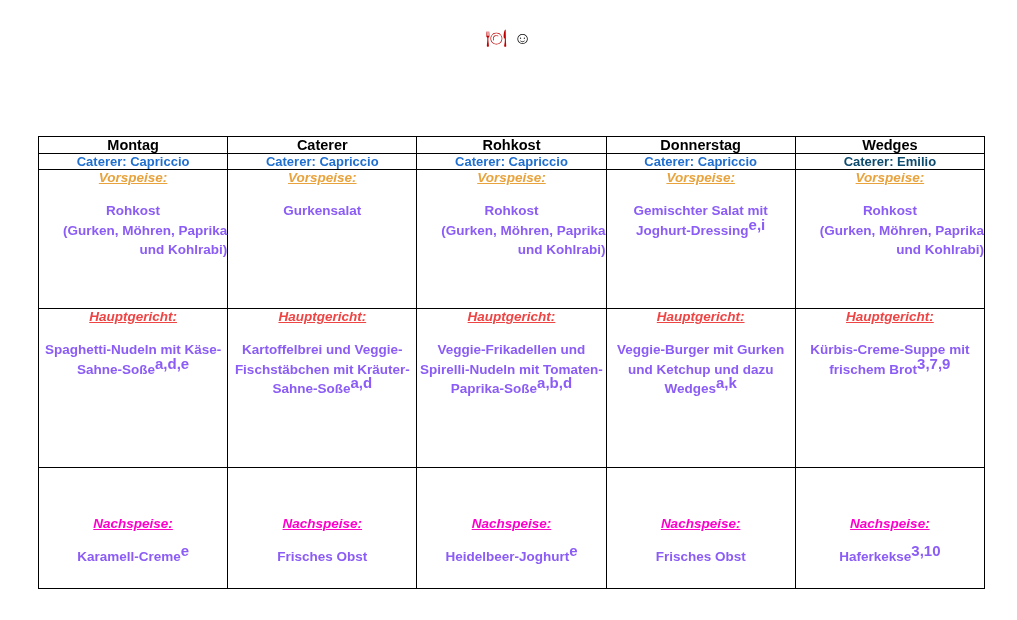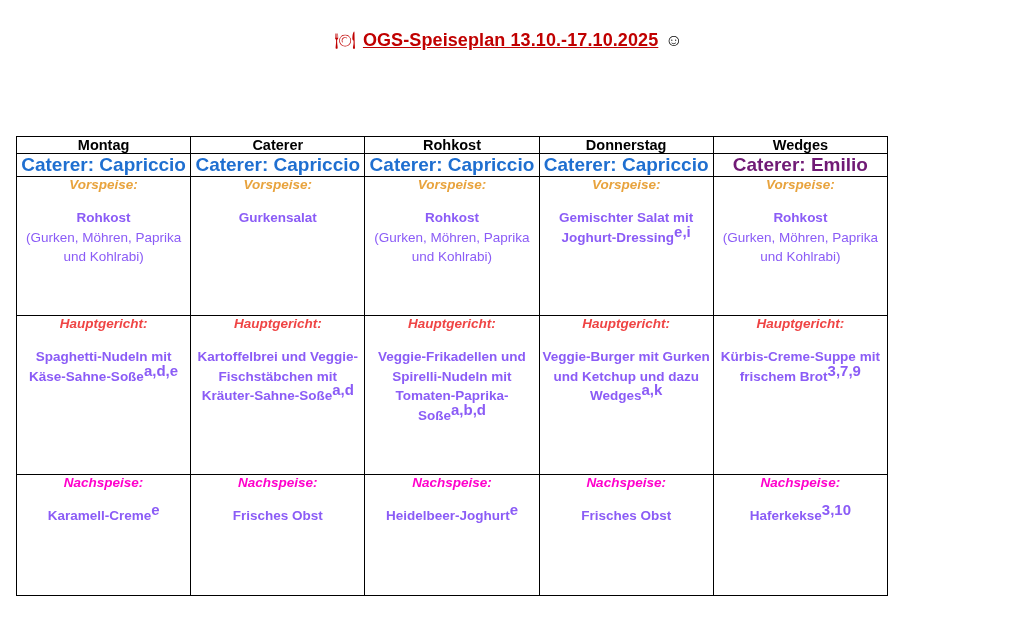--- a/index.html
+++ b/index.html
@@ -41,103 +41,104 @@
     letter-spacing: 0.1px;
   }
   .title-smiley {
     font-size: 17px;
     line-height: 1;
     color: #000000;
   }
 
   table.menu {
     position: absolute;
-    left: 16px;
+    left: 38px;
     top: 106px;
-    width: 872px;
+    width: 947px;
     border-collapse: collapse;
     table-layout: fixed;
   }
   table.menu td, table.menu th {
     border: 1px solid #000000;
     vertical-align: top;
     padding: 0;
   }
   .day-head {
     text-align: center;
     font-size: 14.5px;
     font-weight: bold;
     padding: 5px 2px 6px 2px;
     height: 14px;
   }
   .caterer {
     text-align: center;
-    font-size: 19px;
+    font-size: 13px;
     font-weight: bold;
     padding: 4px 2px 5px 2px;
   }
   .course-cell {
     text-align: center;
     padding: 10px 6px 12px 6px;
   }
   .course-label {
     font-size: 13.5px;
     font-weight: bold;
     font-style: italic;
+    text-decoration: underline;
     margin-bottom: 16px;
   }
   .label-vorspeise { color: #e8a33d; }
   .label-haupt { color: #ef4444; }
-  .label-nach { color: #ff00cc; }
+  .label-nach { color: #ff00cc; margin-top: 48px; }
 
   .dish {
     font-size: 13.5px;
     font-weight: bold;
     line-height: 1.45;
     color: #8b5cf6;
   }
   .dish .plain {
-    font-weight: normal;
+    font-weight: bold;
+    text-align: right;
   }
   sup {
     font-size: 15px;
     font-weight: bold;
     vertical-align: super;
     line-height: 0;
   }
   .row-vorspeise td { height: 138px; }
   .row-haupt td { height: 158px; }
   .row-nach td { height: 120px; }
 </style>
 </head>
 <body>
 
 <div class="page">
 
   <div class="title-row">
     <span class="title-icon">🍽</span>
-    <span class="title-text">OGS-Speiseplan 13.10.-17.10.2025</span>
     <span class="title-smiley">☺</span>
   </div>
 
   <table class="menu">
     <tbody>
       <tr>
         <td class="day-head">Montag</td>
         <td class="day-head">Caterer</td>
         <td class="day-head">Rohkost</td>
         <td class="day-head">Donnerstag</td>
         <td class="day-head">Wedges</td>
       </tr>
       <tr>
         <td class="caterer" style="color:#1f6fd0">Caterer: Capriccio</td>
         <td class="caterer" style="color:#1f6fd0">Caterer: Capriccio</td>
         <td class="caterer" style="color:#1f6fd0">Caterer: Capriccio</td>
         <td class="caterer" style="color:#1f6fd0">Caterer: Capriccio</td>
-        <td class="caterer" style="color:#701a75">Caterer: Emilio</td>
+        <td class="caterer" style="color:#0c4a6e">Caterer: Emilio</td>
       </tr>
 
       <tr class="row-vorspeise">
         <td class="course-cell">
           <div class="course-label label-vorspeise">Vorspeise:</div>
           <div class="dish">
             <div>Rohkost</div>
             <div class="plain">(Gurken, Möhren, Paprika und Kohlrabi)</div>
           </div>
         </td>

